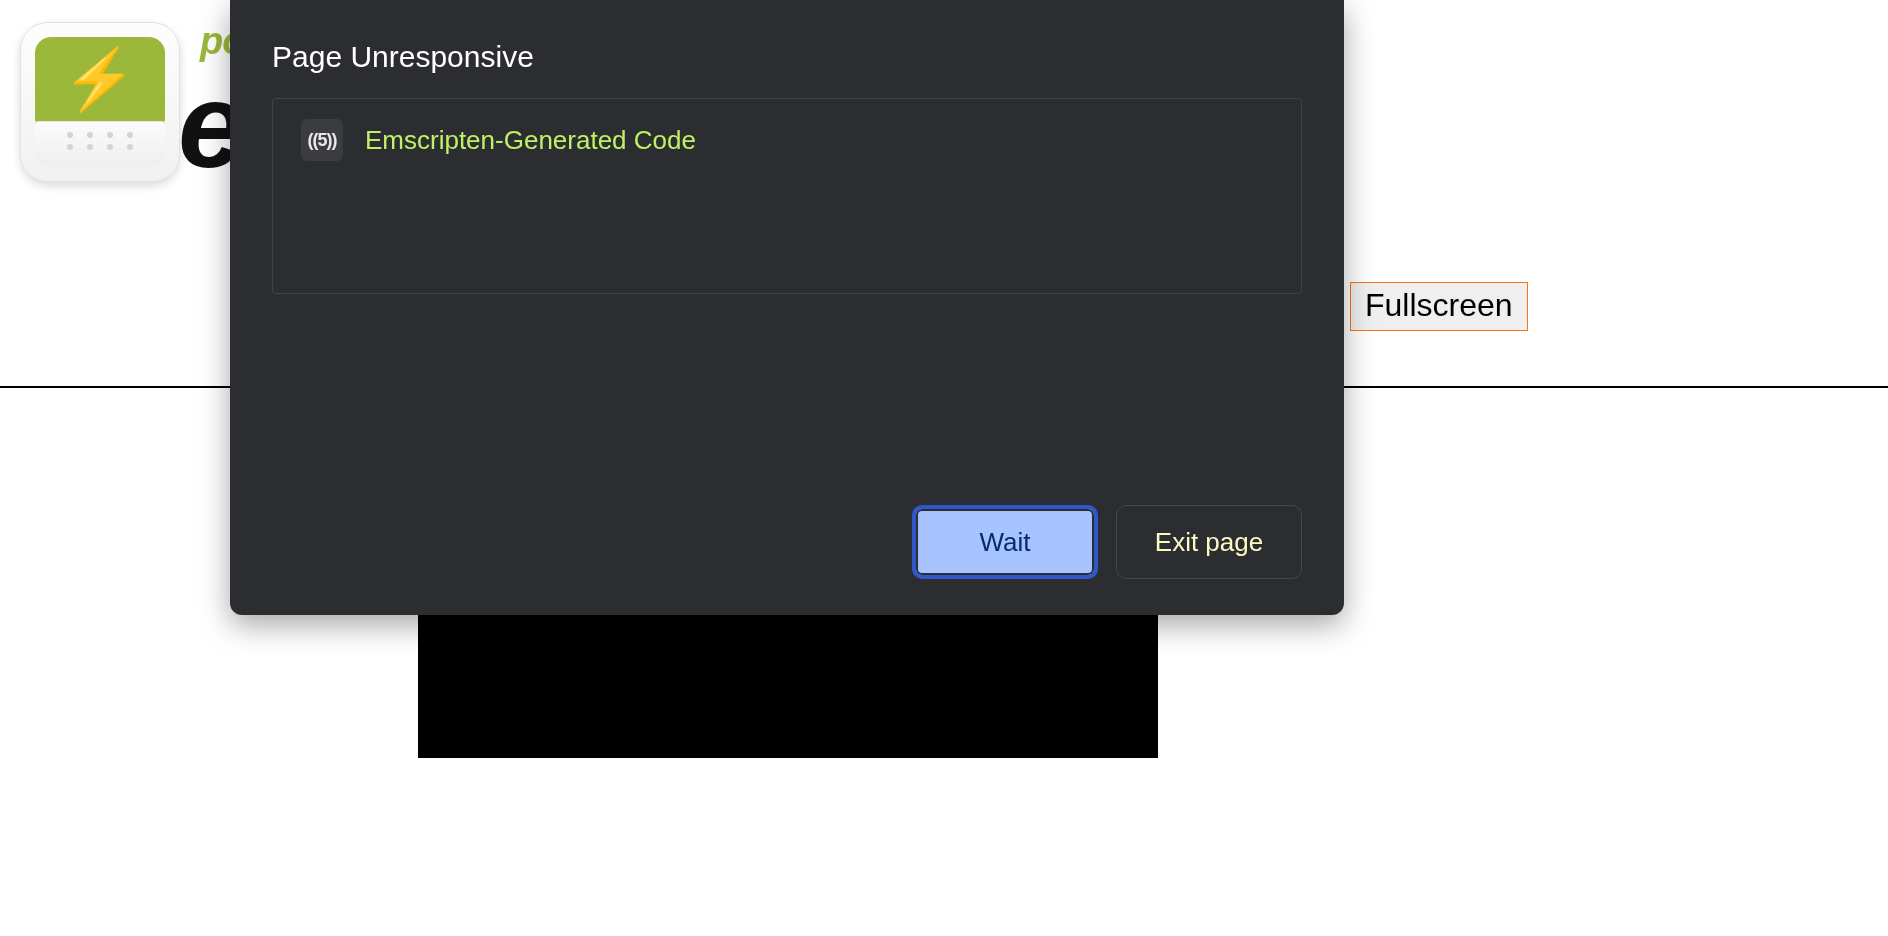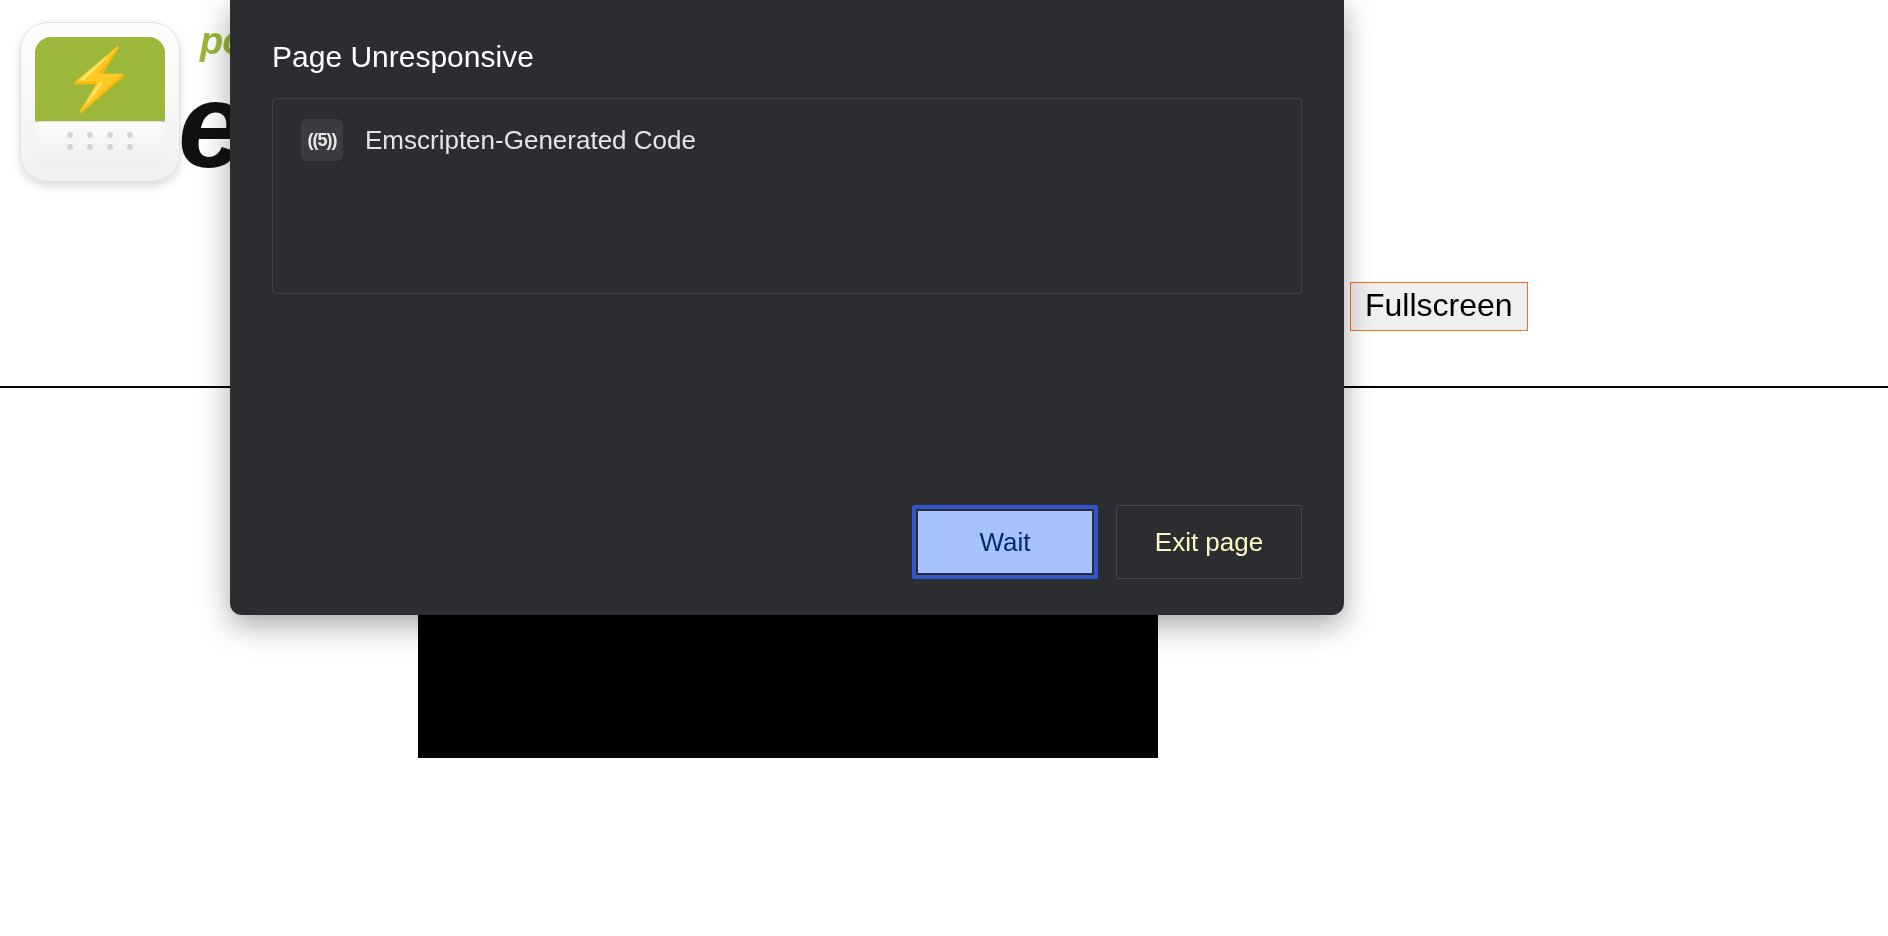--- a/index.html
+++ b/index.html
@@ -76,25 +76,25 @@
     border: 1px solid #414349; border-radius: 4px;
     height: 196px; padding: 20px 28px;
     display: flex; align-items: flex-start; gap: 22px;
   }
   .favicon {
     width: 42px; height: 42px; border-radius: 6px; background: #3a3c41;
     display: flex; align-items: center; justify-content: center;
     color: #e8e8e8; font-size: 18px; font-weight: 600; letter-spacing: -1px;
     flex-shrink: 0;
   }
-  .page-title { font-size: 26px; color: #e5e5e5; margin-top: 6px; }
+  .page-title { font-size: 26px; color: #bef264; margin-top: 6px; }
 
   .btn-row { display: flex; gap: 18px; justify-content: flex-end; margin-top: auto; padding-top: 42px; }
   .btn {
-    min-width: 186px; height: 74px; border-radius: 2px;
+    min-width: 186px; height: 74px; border-radius: 10px;
     display: flex; align-items: center; justify-content: center;
     font-size: 26px; font-weight: 500; cursor: default;
   }
   .btn-wait {
     background: #a6c2ff; color: #062a6b;
     border: 4px solid #2f56cb;
     box-shadow: 0 0 0 2px #2b2d31 inset;
   }
   .btn-exit {
     background: transparent; color: #fef9c3;

